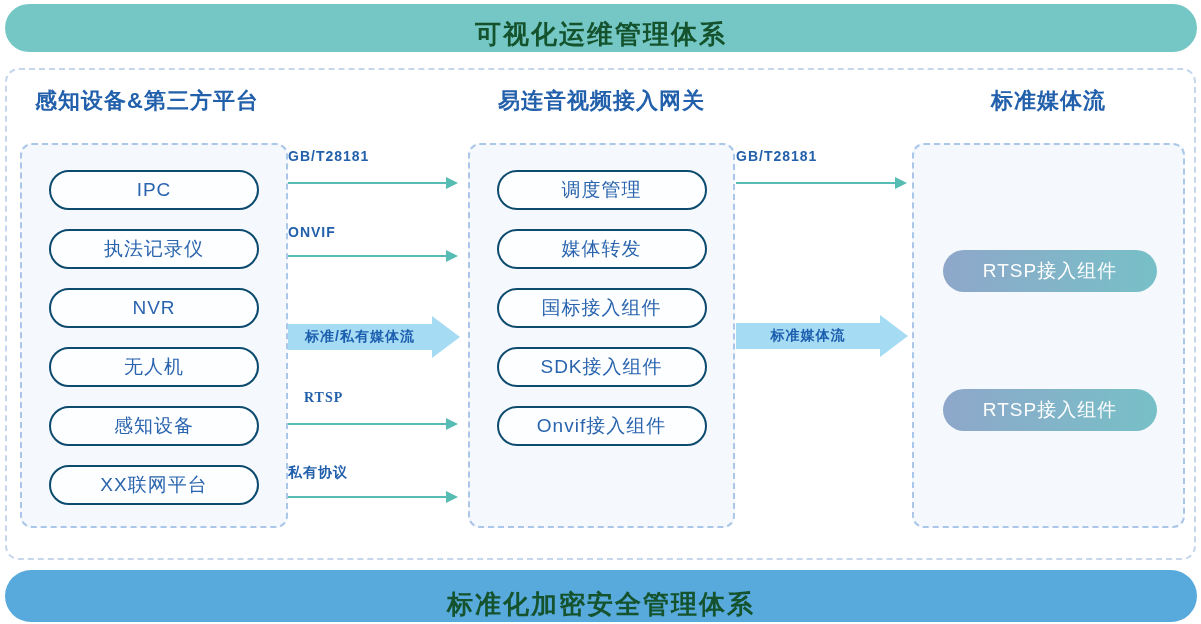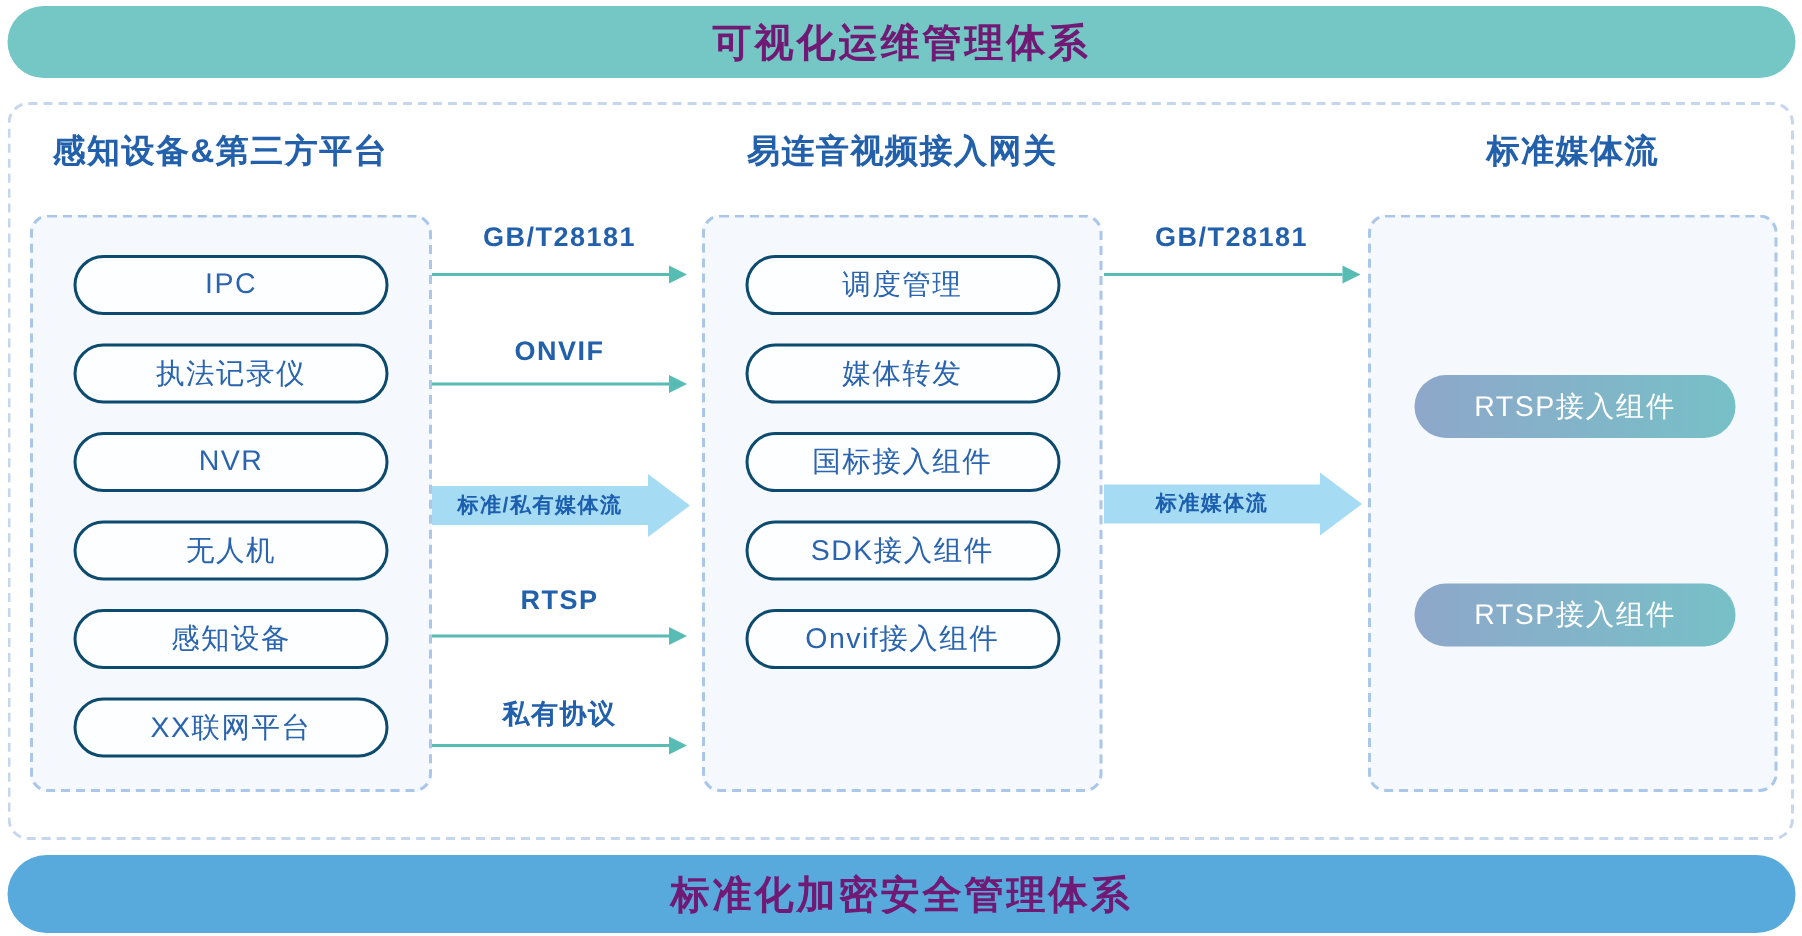--- a/index.html
+++ b/index.html
@@ -12,23 +12,23 @@
     height: 624px;
     background: #ffffff;
     overflow: hidden;
   }
 
   .banner {
     position: absolute;
     left: 5px;
     width: 1192px;
     display: flex;
-    align-items: center;
-    justify-content: center;
-    color: #701a75;
+    align-items: flex-end;
+    justify-content: center;
+    color: #14532d;
     font-size: 26px;
     font-weight: 600;
     letter-spacing: 2px;
   }
   .banner.top { top: 4px; height: 48px; border-radius: 24px; background: #74c7c4; }
   .banner.bottom { top: 570px; height: 52px; border-radius: 26px; background: #58aadd; }
 
   .outer-box {
     position: absolute;
     left: 5px; top: 68px;
@@ -100,22 +100,21 @@
     font-weight: 500;
     color: #ffffff;
     letter-spacing: 1px;
   }
   .grad-pill.p1 { top: 105px; }
   .grad-pill.p2 { top: 244px; }
 
   .flow-label {
     position: absolute;
     width: 170px;
-    text-align: center;
-    font-size: 18px;
+    font-size: 14px;
     font-weight: 600;
     color: #2260ab;
     letter-spacing: 1px;
     white-space: nowrap;
   }
 
   .thin-arrow { position: absolute; }
   .thin-arrow .line {
     position: absolute;
     left: 0; top: 5px;
@@ -206,21 +205,21 @@
   <div class="thin-arrow" style="left:288px; top:250px;">
     <div class="line" style="width:158px;"></div>
     <div class="head" style="left:158px;"></div>
   </div>
 
   <div class="big-arrow" style="left:288px; top:316px;">
     <div class="body">标准/私有媒体流</div>
     <div class="head"></div>
   </div>
 
-  <div class="flow-label" style="left:288px; top:390px;">RTSP</div>
+  <div class="flow-label" style="left:304px; top:390px;font-family:Liberation Serif, serif;">RTSP</div>
   <div class="thin-arrow" style="left:288px; top:418px;">
     <div class="line" style="width:158px;"></div>
     <div class="head" style="left:158px;"></div>
   </div>
 
   <div class="flow-label" style="left:288px; top:464px;">私有协议</div>
   <div class="thin-arrow" style="left:288px; top:491px;">
     <div class="line" style="width:158px;"></div>
     <div class="head" style="left:158px;"></div>
   </div>

